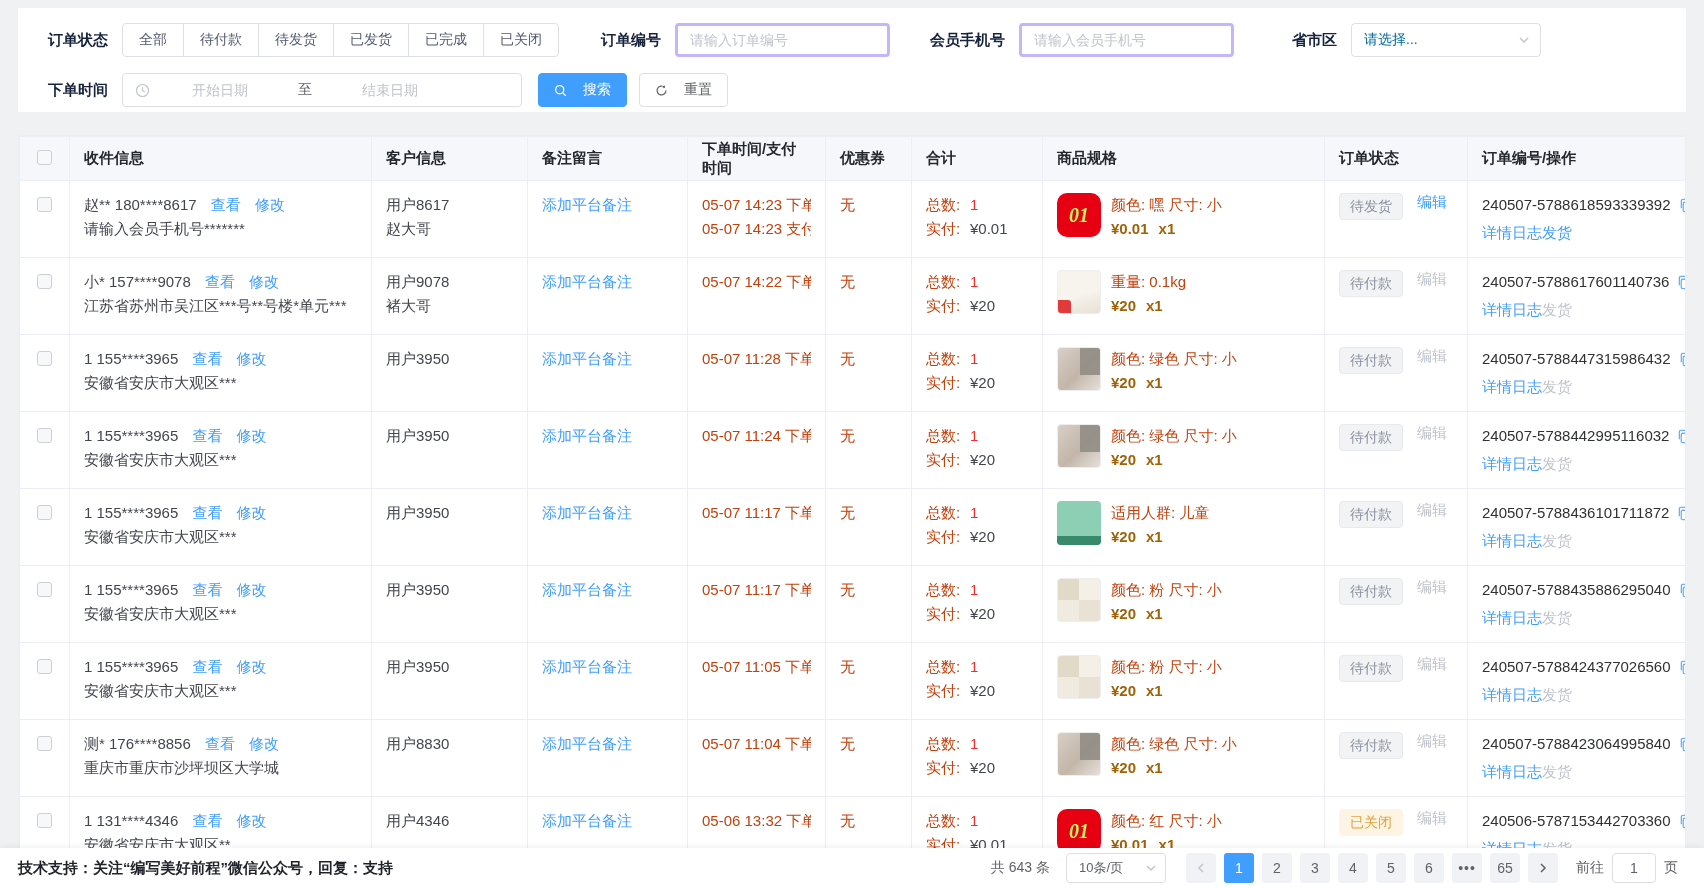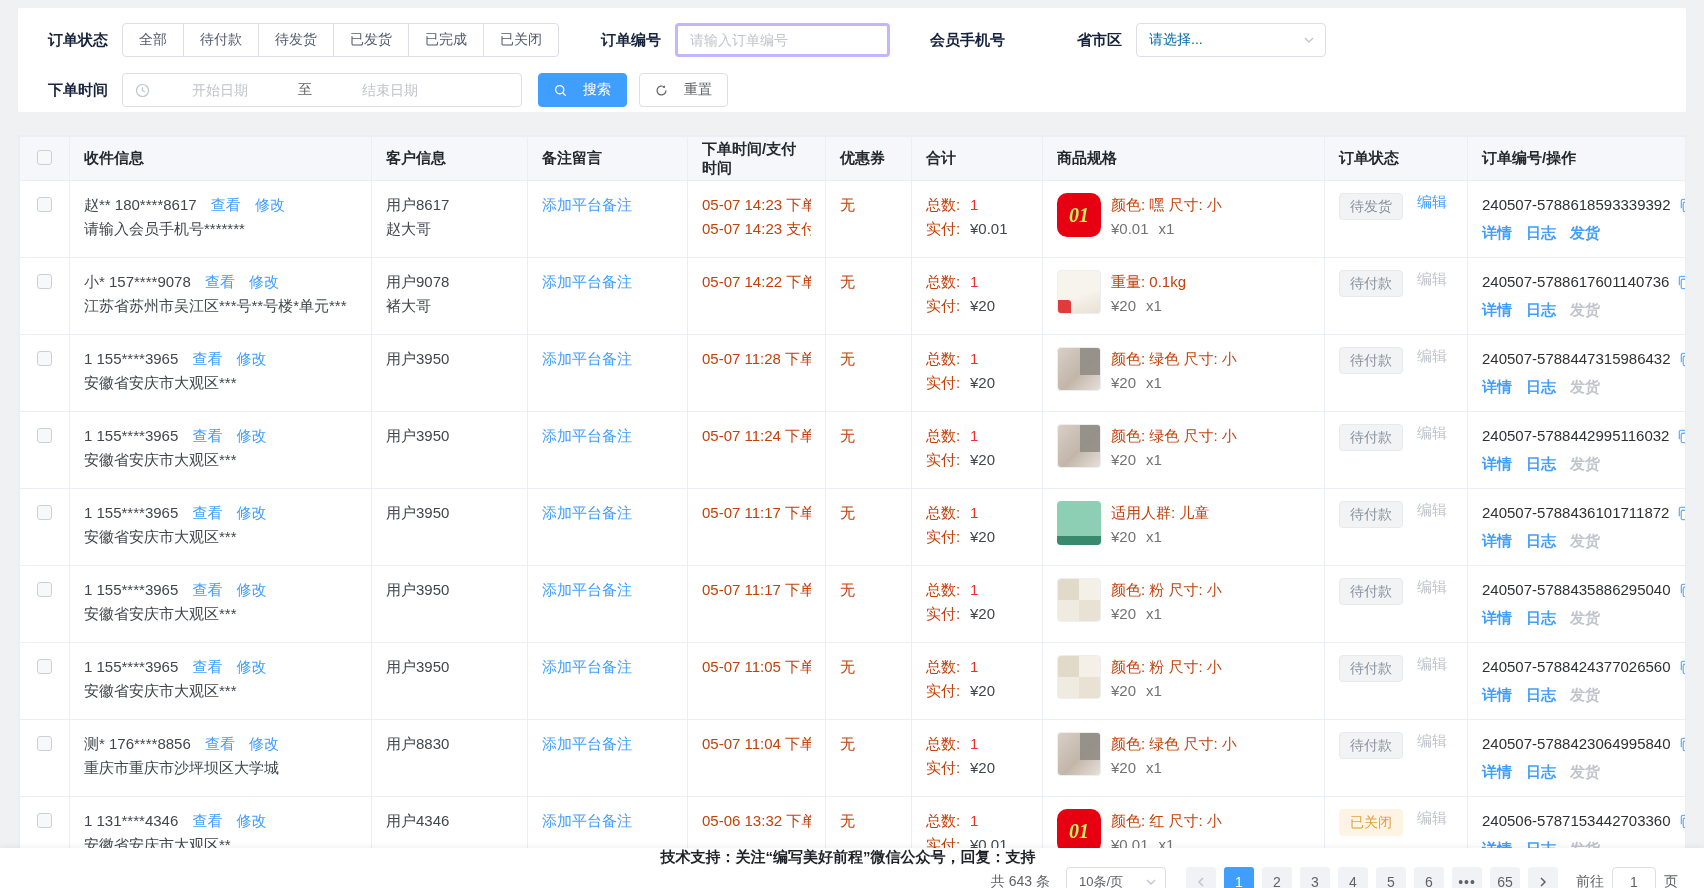--- a/index.html
+++ b/index.html
@@ -101,39 +101,39 @@
   .img-hanger-green { background:#8ccfb5; }
   .img-hanger-green::after {
     content:""; position:absolute; left:0; right:0; bottom:0; height:9px;
     background:rgba(30,115,85,.75);
   }
   .img-hanger-beige {
     background:conic-gradient(from 0deg at 50% 50%, #f4f0e8 0 25%, #e9e1d3 0 50%, #f0ebe0 0 75%, #e2dac9 0 100%);
     border:1px solid #eee;
   }
   .prod-info { min-width:0; }
-  .price-line { font-weight:normal; color:#737373; }
+  .price-line { font-weight:bold; color:#a16207; }
   .price-line .qty { margin-left:10px; }
   .status-cell { display:flex; gap:14px; align-items:flex-start; }
   .status-badge {
     display:inline-block; padding:5px 10px; border-radius:4px; font-size:14px;
     line-height:15px; white-space:nowrap;
   }
   .badge-info { background:#f2f3f5; border:1px solid #e7e9ec; color:#8a919f; }
   .badge-warning { background:#fdf4e3; border:1px solid #fdf4e3; color:#e0a23c; }
   .order-line { display:flex; align-items:center; gap:8px; line-height:24px; }
   .order-no { color:#303133; white-space:nowrap; }
   .copy-icon { flex:none; cursor:pointer; }
-  .ops { display:flex; gap:14px; line-height:24px; margin-top:4px;font-weight:bold; }
+  .ops { display:flex; line-height:24px; margin-top:4px; }
 
   
   .footer-bar {
     position:absolute; left:0; right:0; bottom:0; height:40px; background:#fff;
     box-shadow:0 -2px 6px rgba(0,0,0,.05); display:flex; align-items:center;
-    padding:0 26px 0 18px; z-index:5;flex-direction:column;
+    padding:0 26px 0 18px; z-index:5;
   }
   .support-text { font-weight:bold; color:#1f2329; font-size:15px; }
   .pager { margin-left:auto; display:flex; align-items:center; gap:8px; }
   .pager-total { color:#606266; font-size:14px; margin-right:8px; }
   .size-select {
     width:100px; height:30px; border:1px solid #dcdfe6; border-radius:4px;
     display:flex; align-items:center; padding:0 8px 0 12px; cursor:pointer;
     color:#606266; font-size:13px; background:#fff; margin-right:12px;
   }
   .size-select span { flex:1; }
@@ -168,20 +168,21 @@
           <button class="seg-btn">待付款</button>
           <button class="seg-btn">待发货</button>
           <button class="seg-btn">已发货</button>
           <button class="seg-btn">已完成</button>
           <button class="seg-btn">已关闭</button>
         </div>
       <span class="f-label">订单编号</span>
       <input class="f-input" placeholder="请输入订单编号" style="">
       <div class="f-gap"></div>
       <span class="f-label">会员手机号</span>
+      <input class="f-input" placeholder="请输入会员手机号" style="">
       <div class="f-gap" style="width:58px"></div>
       <span class="f-label">省市区</span>
       <div class="select-box">
         <span class="select-placeholder">请选择...</span>
         <svg class="chev" viewBox="0 0 12 12">
             <path d="M2 4l4 4 4-4" fill="none" stroke="#c0c4cc" stroke-width="1.4"></path>
           </svg>
       </div>
     </div>
     <div class="filter-row">

